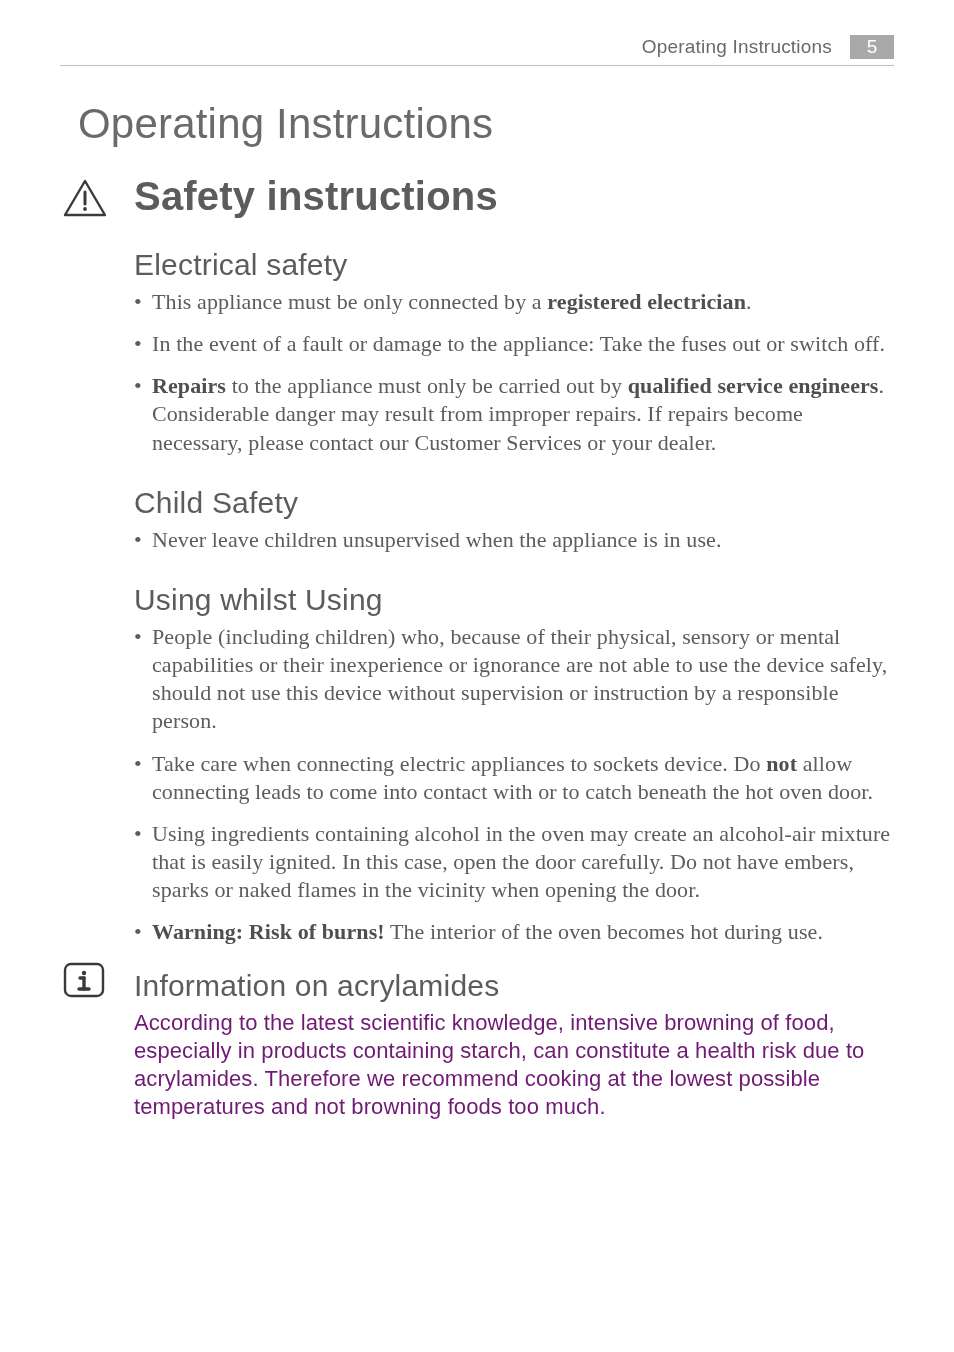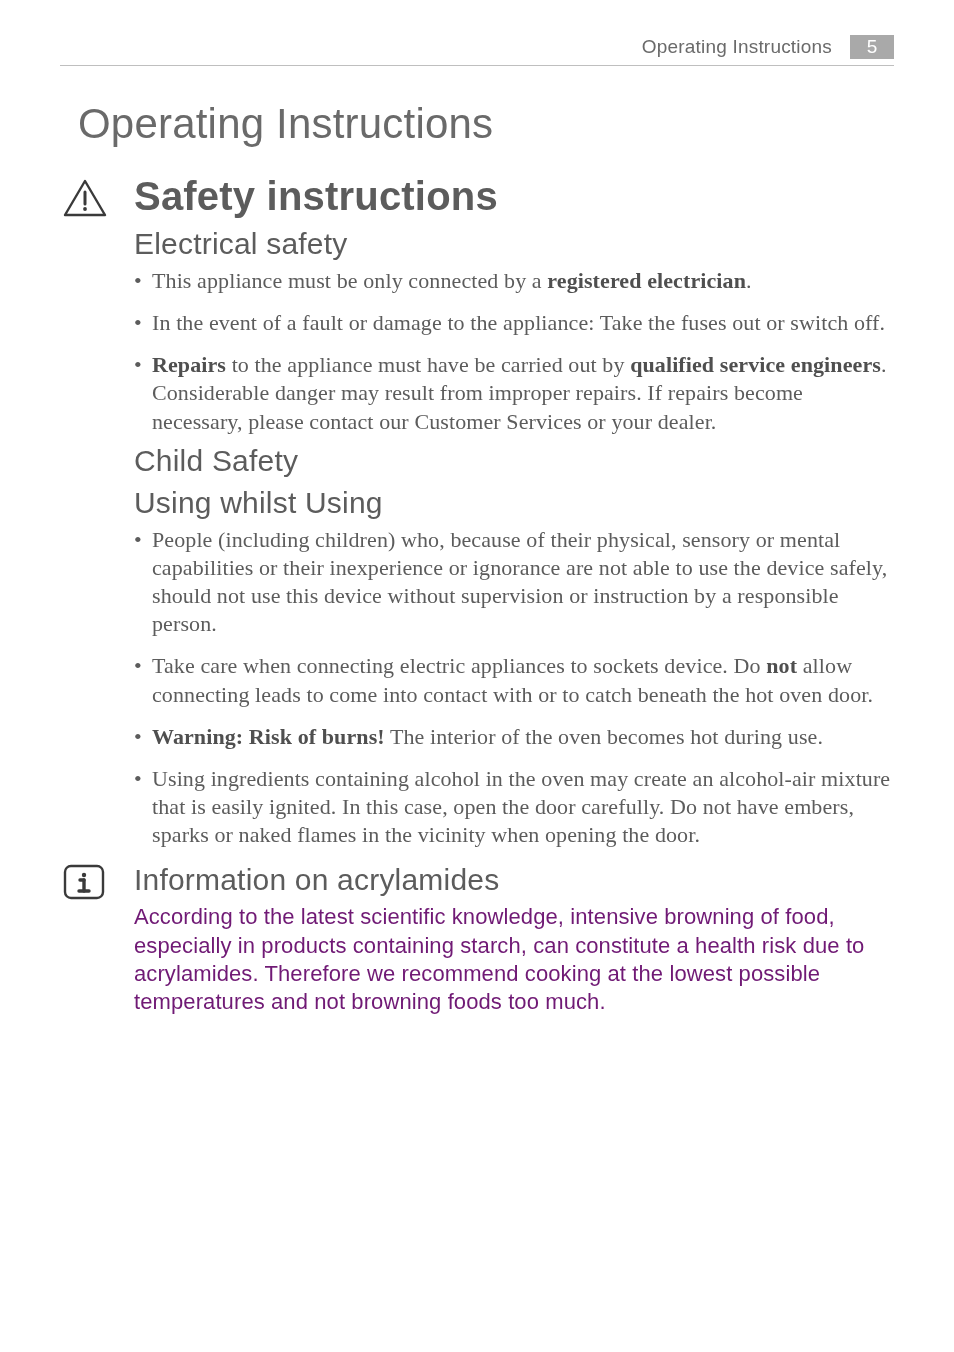--- a/index.html
+++ b/index.html
@@ -8,21 +8,21 @@
   .header-line { display: flex; justify-content: flex-end; align-items: center; gap: 18px; border-bottom: 1px solid #bfbfbf; padding-bottom: 6px; margin-bottom: 34px; }
   .header-title { font-size: 19px; color: #6a6a6a; letter-spacing: 0.2px; }
   .page-badge { background: #a9a9a9; color: #fff; font-size: 19px; padding: 2px 14px 2px 14px; display: inline-flex; align-items: center; justify-content: center; min-width: 44px; height: 24px; }
   .h1 { font-size: 42px; font-weight: 300; color: #6a6a6a; margin: 0 0 30px 18px; letter-spacing: 0.2px; }
   .row { display: flex; align-items: flex-start; }
   .icon-col { width: 74px; flex: 0 0 74px; display: flex; justify-content: flex-start; padding-left: 2px; }
   .content-col { flex: 1; }
   .warn-icon { width: 46px; height: 40px; }
   .info-icon { width: 44px; height: 38px; }
   .h2 { font-size: 40px; font-weight: 700; color: #5c5c5c; letter-spacing: 0.2px; margin-top: -4px; }
-  .h3 { font-size: 30px; font-weight: 300; color: #5c5c5c; margin-top: 8px; margin-bottom: 6px; letter-spacing: 0.2px; }
+  .h3 { font-size: 30px; font-weight: 300; color: #5c5c5c; margin-top: 29px; margin-bottom: 6px; letter-spacing: 0.2px; }
   ul.bullets { list-style: none; padding: 0; margin: 0; }
   ul.bullets > li { position: relative; padding-left: 18px; font-size: 22px; line-height: 1.28; color: #5c5c5c; font-weight: 300; letter-spacing: 0.1px; font-family: Liberation Serif, serif; }
   ul.bullets > li::before { content: "•"; position: absolute; left: 0; top: 0; font-size: 22px; color: #5c5c5c; }
   ul.bullets > li + li { margin-top: 14px; }
   .para { font-size: 22px; line-height: 1.28; color: #701a75; font-weight: 400; letter-spacing: 0.1px; }
   b, strong { font-weight: 700; color: #4f4f4f; }
   .section-gap { height: 14px; }
 </style>
 </head>
 <body>
@@ -49,55 +49,60 @@
 
       <div class="h3">Electrical safety</div>
       <ul class="bullets">
         <li>
           <span>This appliance must be only connected by a </span><b>registered electrician</b><span>.</span>
         </li>
         <li>
           <span>In the event of a fault or damage to the appliance: Take the fuses out or switch off.</span>
         </li>
         <li>
-          <b>Repairs</b><span> to the appliance must have be carried out by </span><b>qualified service engineers</b><span>. Considerable danger may result from improper repairs. If repairs become necessary, please contact our Customer Services or your dealer.</span>
+          <b>Repairs</b><span> to the appliance must only be carried out by </span><b>qualified service engineers</b><span>. Considerable danger may result from improper repairs. If repairs become necessary, please contact our Customer Services or your dealer.</span>
         </li>
       </ul>
 
       <div class="h3">Child Safety</div>
+      <ul class="bullets">
+        <li>
+          <span>Never leave children unsupervised when the appliance is in use.</span>
+        </li>
+      </ul>
 
       <div class="h3">Using whilst Using</div>
       <ul class="bullets">
         <li>
           <span>People (including children) who, because of their physical, sensory or mental capabilities or their inexperience or ignorance are not able to use the device safely, should not use this device without supervision or instruction by a responsible person.</span>
         </li>
         <li>
           <span>Take care when connecting electric appliances to sockets device. Do </span><b>not</b><span> allow connecting leads to come into contact with or to catch beneath the hot oven door.</span>
         </li>
         <li>
-          <b>Warning: Risk of burns!</b><span> The interior of the oven becomes hot during use.</span>
+          <span>Using ingredients containing alcohol in the oven may create an alcohol-air mixture that is easily ignited. In this case, open the door carefully. Do not have embers, sparks or naked flames in the vicinity when opening the door.</span>
         </li>
         <li>
-          <span>Using ingredients containing alcohol in the oven may create an alcohol-air mixture that is easily ignited. In this case, open the door carefully. Do not have embers, sparks or naked flames in the vicinity when opening the door.</span>
+          <b>Warning: Risk of burns!</b><span> The interior of the oven becomes hot during use.</span>
         </li>
       </ul>
     </div>
   </div>
 
   <div class="section-gap"></div>
 
   <div class="row">
     <div class="icon-col">
       <svg class="info-icon" viewBox="0 0 44 38">
         <rect x="3" y="3" width="38" height="32" rx="6" ry="6" fill="none" stroke="#3a3a3a" stroke-width="2.4"></rect>
         <circle cx="22" cy="12" r="2.2" fill="#3a3a3a"></circle>
         <line x1="22" y1="17" x2="22" y2="28" stroke="#3a3a3a" stroke-width="3.4" stroke-linecap="round"></line>
         <line x1="18" y1="17" x2="22" y2="17" stroke="#3a3a3a" stroke-width="3.4" stroke-linecap="round"></line>
         <line x1="17" y1="28" x2="27" y2="28" stroke="#3a3a3a" stroke-width="3.4" stroke-linecap="round"></line>
       </svg>
     </div>
     <div class="content-col">
-      <div class="h3" style="margin-top:0">Information on acrylamides</div>
+      <div class="h3" style="margin-top:8px">Information on acrylamides</div>
       <div class="para">According to the latest scientific knowledge, intensive browning of food, especially in products containing starch, can constitute a health risk due to acrylamides. Therefore we recommend cooking at the lowest possible temperatures and not browning foods too much.</div>
     </div>
   </div>
 
 </div>
 
 </body></html>

